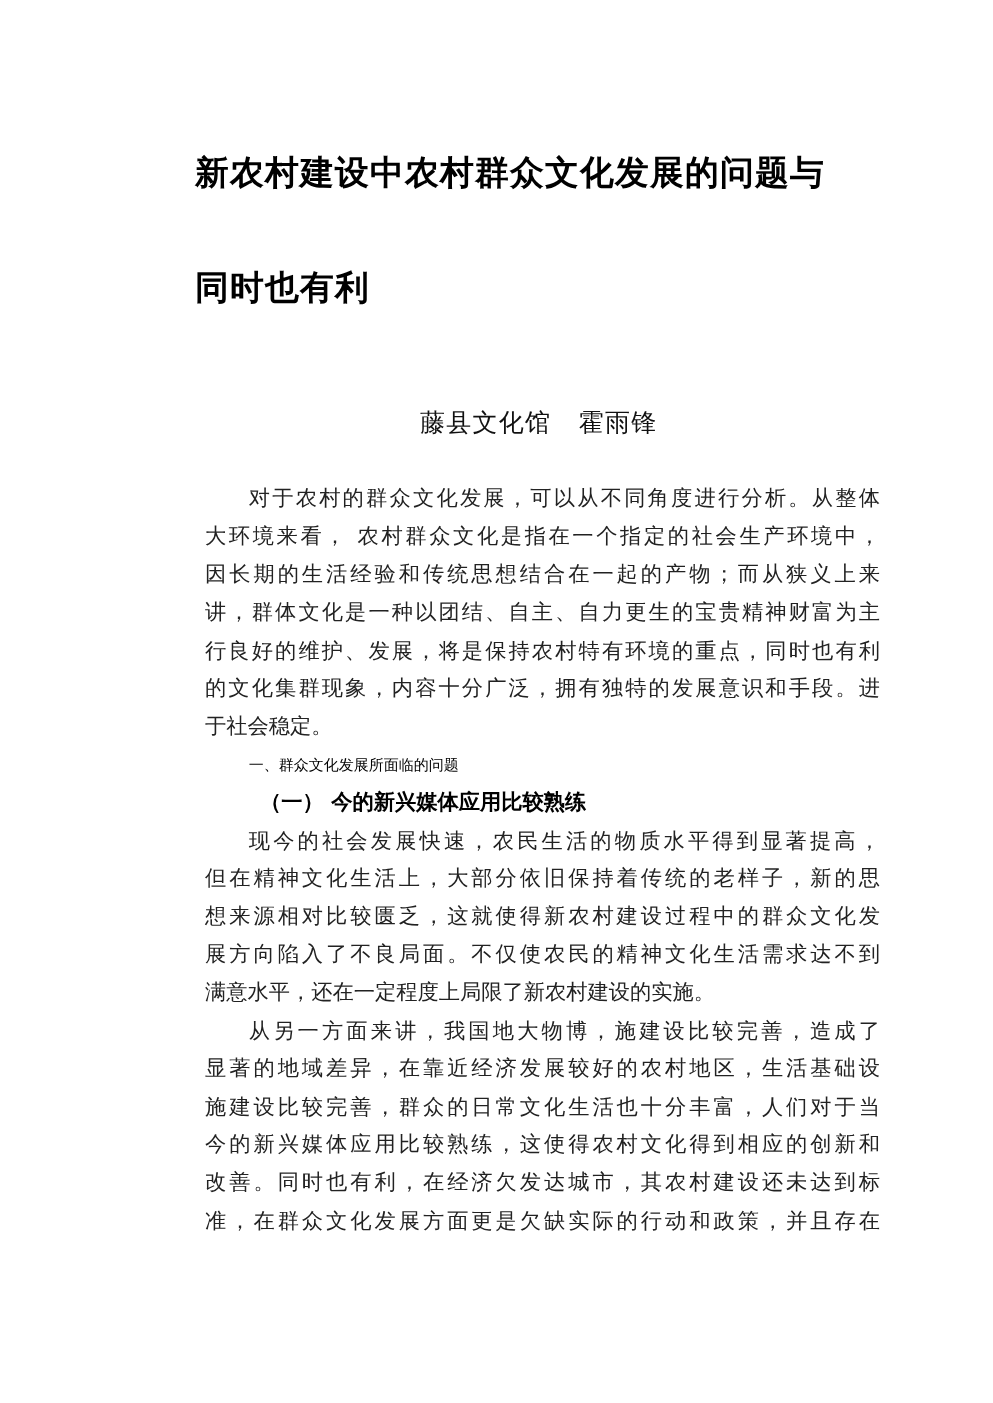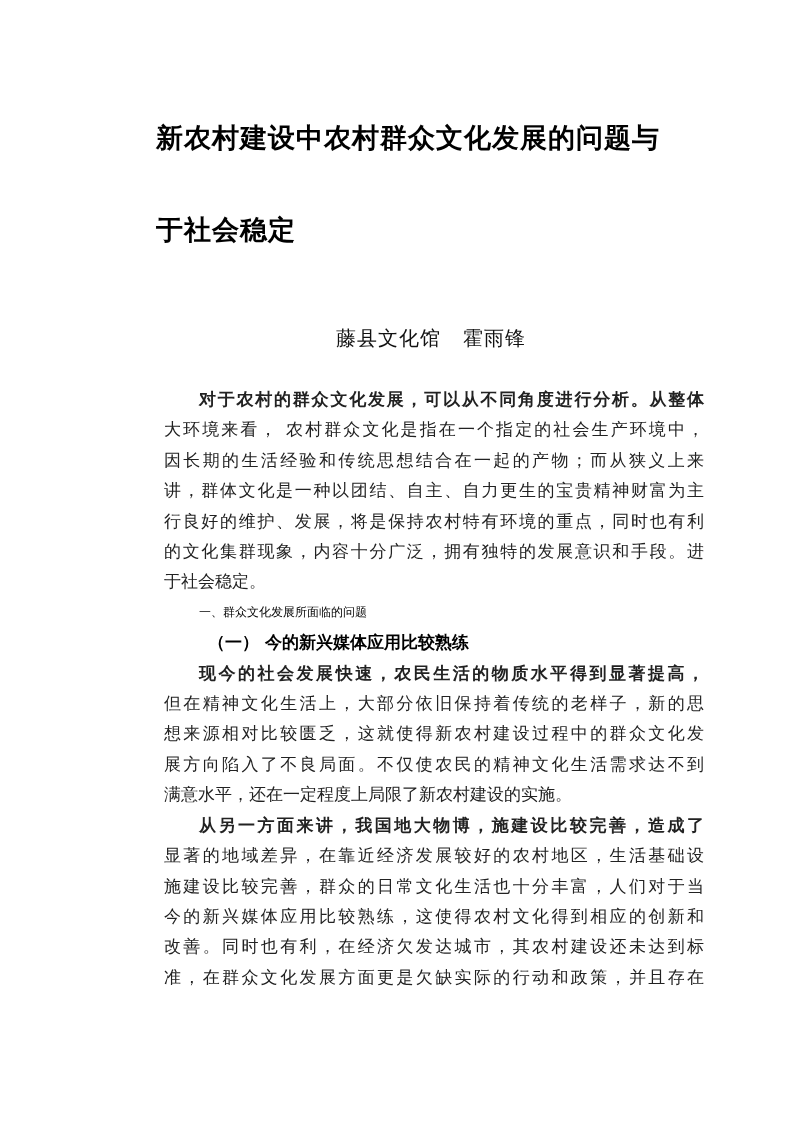--- a/index.html
+++ b/index.html
@@ -6,30 +6,30 @@
   body { width:794px; height:1122px; position:relative; overflow:hidden; color:#111; }
   .page { position:absolute; left:0; top:0; width:794px; height:1122px; background:#fff;margin-left:34px; }
   .title { position:absolute; left:122px; font-family:"DejaVu Serif", serif; font-weight:bold; font-size:27px; letter-spacing:1px; color:#000; white-space:nowrap; }
   .t1 { top:120px; }
   .t2 { top:212px; }
   .author { position:absolute; top:325px; left:0; width:794px; text-align:center; font-family:"DejaVu Serif", serif; font-size:20px; color:#111; letter-spacing:1px; }
   .author .gap { display:inline-block; width:22px; }
   .body { position:absolute; left:130px; top:384px; width:540px; font-family:"DejaVu Serif", serif; font-size:17px; line-height:30.4px; color:#222; text-align:justify; }
   .line { display:block; white-space:nowrap; text-align-last:justify; text-align:justify; }
   .line.last { text-align-last:left; }
-  .indent { padding-left:35px;font-weight:bold; }
+  .indent { padding-left:35px; }
   .h1 { display:block; padding-left:35px; font-family:"DejaVu Sans", sans-serif; font-size:12px; color:#000; }
   .h2 { display:block; padding-left:44px; font-family:"DejaVu Serif", serif; font-weight:bold; font-size:17px; color:#000; }
 </style>
 </head>
 <body>
 
 <div class="page">
   <div class="title t1">新农村建设中农村群众文化发展的问题与</div>
-  <div class="title t2">于社会稳定</div>
+  <div class="title t2">同时也有利</div>
 
   <div class="author">
     <span>藤县文化馆</span><span class="gap"></span><span>霍雨锋</span>
   </div>
 
   <div class="body">
     <span class="line indent">对于农村的群众文化发展，可以从不同角度进行分析。从整体</span>
     <span class="line">大环境来看， 农村群众文化是指在一个指定的社会生产环境中，</span>
     <span class="line">因长期的生活经验和传统思想结合在一起的产物；而从狭义上来</span>
     <span class="line">讲，群体文化是一种以团结、自主、自力更生的宝贵精神财富为主</span>

